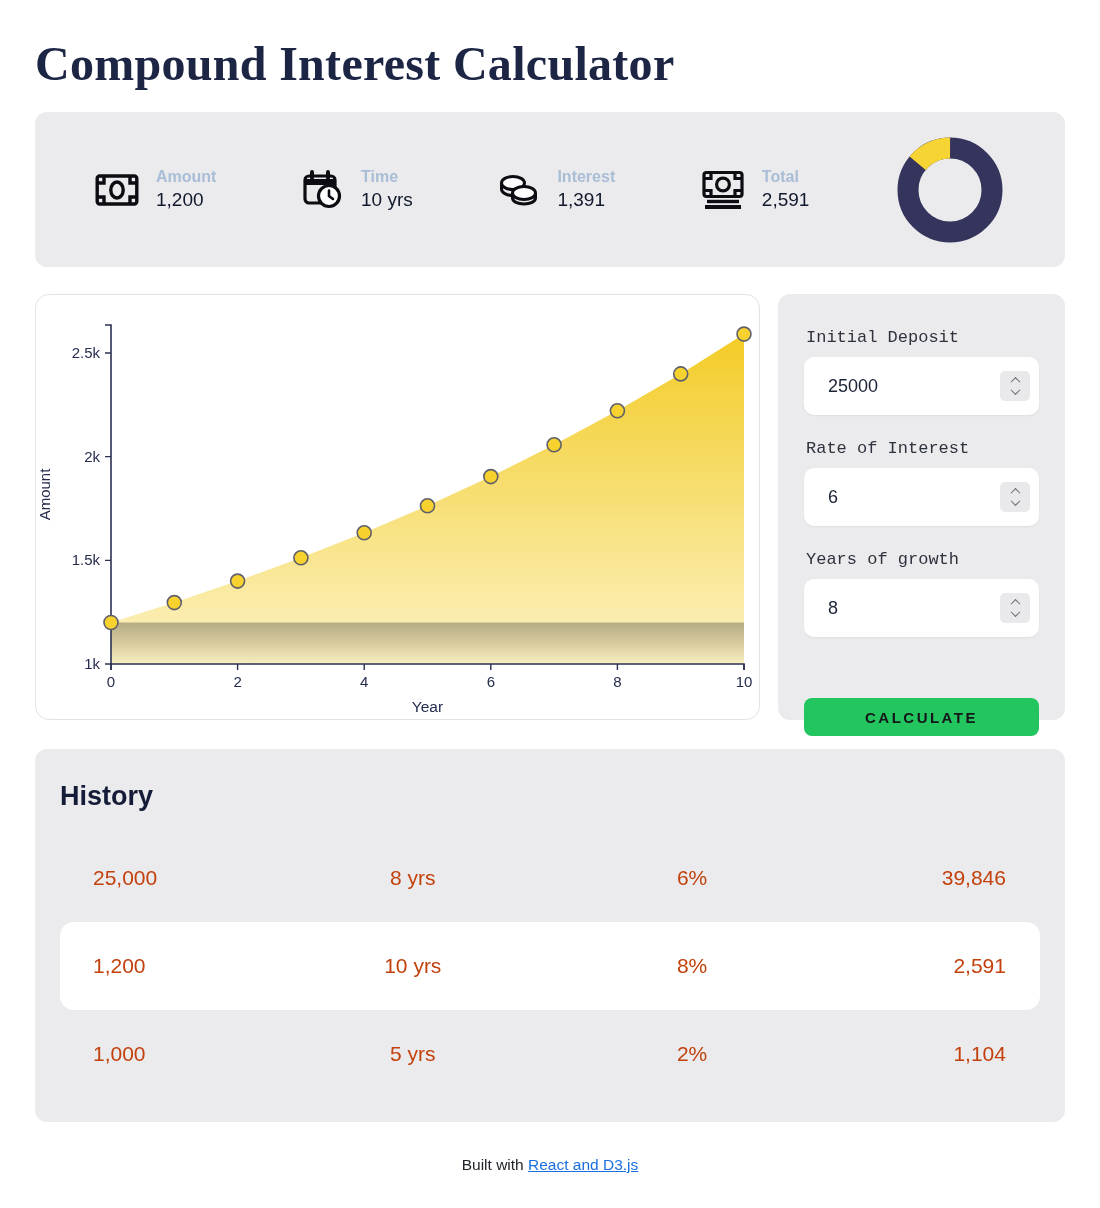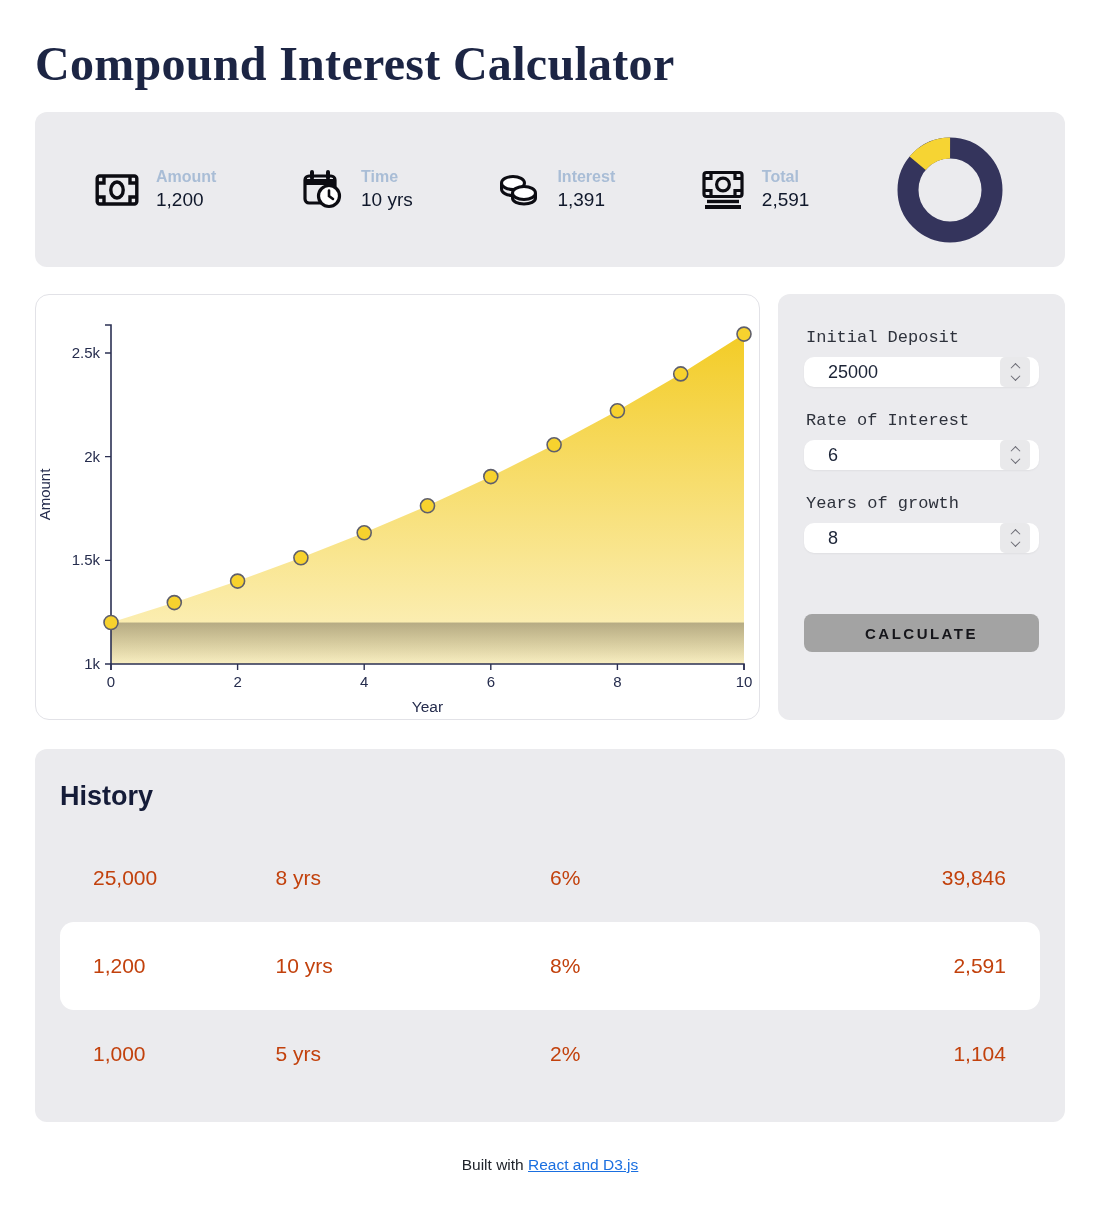--- a/index.html
+++ b/index.html
@@ -56,41 +56,41 @@
   .chart-card svg { display: block; }
 
   .form-card {
     flex: 1; height: 426px;
     background: #ebebee;
     border-radius: 12px;
     padding: 34px 26px 0;
   }
   .field-label { font-size: 17px; color: #2e323c; margin: 0 0 10px 2px; font-family: Liberation Mono, monospace; }
   .input-box {
-    height: 30px; background: #ffffff; border-radius: 10px;
+    height: 58px; background: #ffffff; border-radius: 10px;
     display: flex; align-items: center; justify-content: space-between;
     padding: 0 9px 0 24px; margin-bottom: 24px;
     box-shadow: 0 1px 2px rgba(0,0,0,0.05);
   }
   .input-box input {
     border: none; outline: none; background: transparent;
     font-family: inherit; font-size: 18px; color: #1b2336; width: 100%;
   }
   .spinner {
     width: 30px; height: 30px; flex: 0 0 30px;
     background: #e9e9eb; border-radius: 5px;
     display: flex; flex-direction: column; align-items: center; justify-content: center;
     gap: 4px; cursor: pointer;
   }
   .chev { width: 7px; height: 7px; border-left: 1.6px solid #6b6b74; border-top: 1.6px solid #6b6b74; }
   .chev.up { transform: rotate(45deg) translate(1px,1px); }
   .chev.down { transform: rotate(225deg) translate(1px,1px); }
   .calc-button {
     margin-top: 37px; width: 100%; height: 38px;
-    background: #a3a3a3; border: none; border-radius: 8px;
+    background: #22c55e; border: none; border-radius: 8px;
     font-family: inherit; font-size: 15px; font-weight: 700;
     letter-spacing: 2.5px; color: #15151a; cursor: pointer;
   }
 
   
   .history {
     margin-top: 29px;
     background: #ebebee;
     border-radius: 12px;
     padding: 24px 25px;
@@ -100,21 +100,21 @@
     height: 88px;
     display: grid;
     grid-template-columns: 22% 28% 29% 21%;
     align-items: center;
     font-size: 21px;
     color: #c2410c;
     cursor: pointer;
   }
   .history-row.highlight { background: #ffffff; border-radius: 14px; }
   .history-row .c1 { padding-left: 33px; text-align: left; }
-  .history-row .c2, .history-row .c3 { }
+  .history-row .c2, .history-row .c3 { text-align: center; }
   .history-row .c4 { text-align: right; padding-right: 34px; }
 
   
   .footer { text-align: center; margin: 34px 0 44px; font-size: 15.5px; color: #20242b; }
   .footer a { color: #1a6fe0; text-decoration: underline; cursor: pointer; }
 </style>
 <title>Compound Interest Calculator</title></head>
 <body>
 
 <div class="container">

